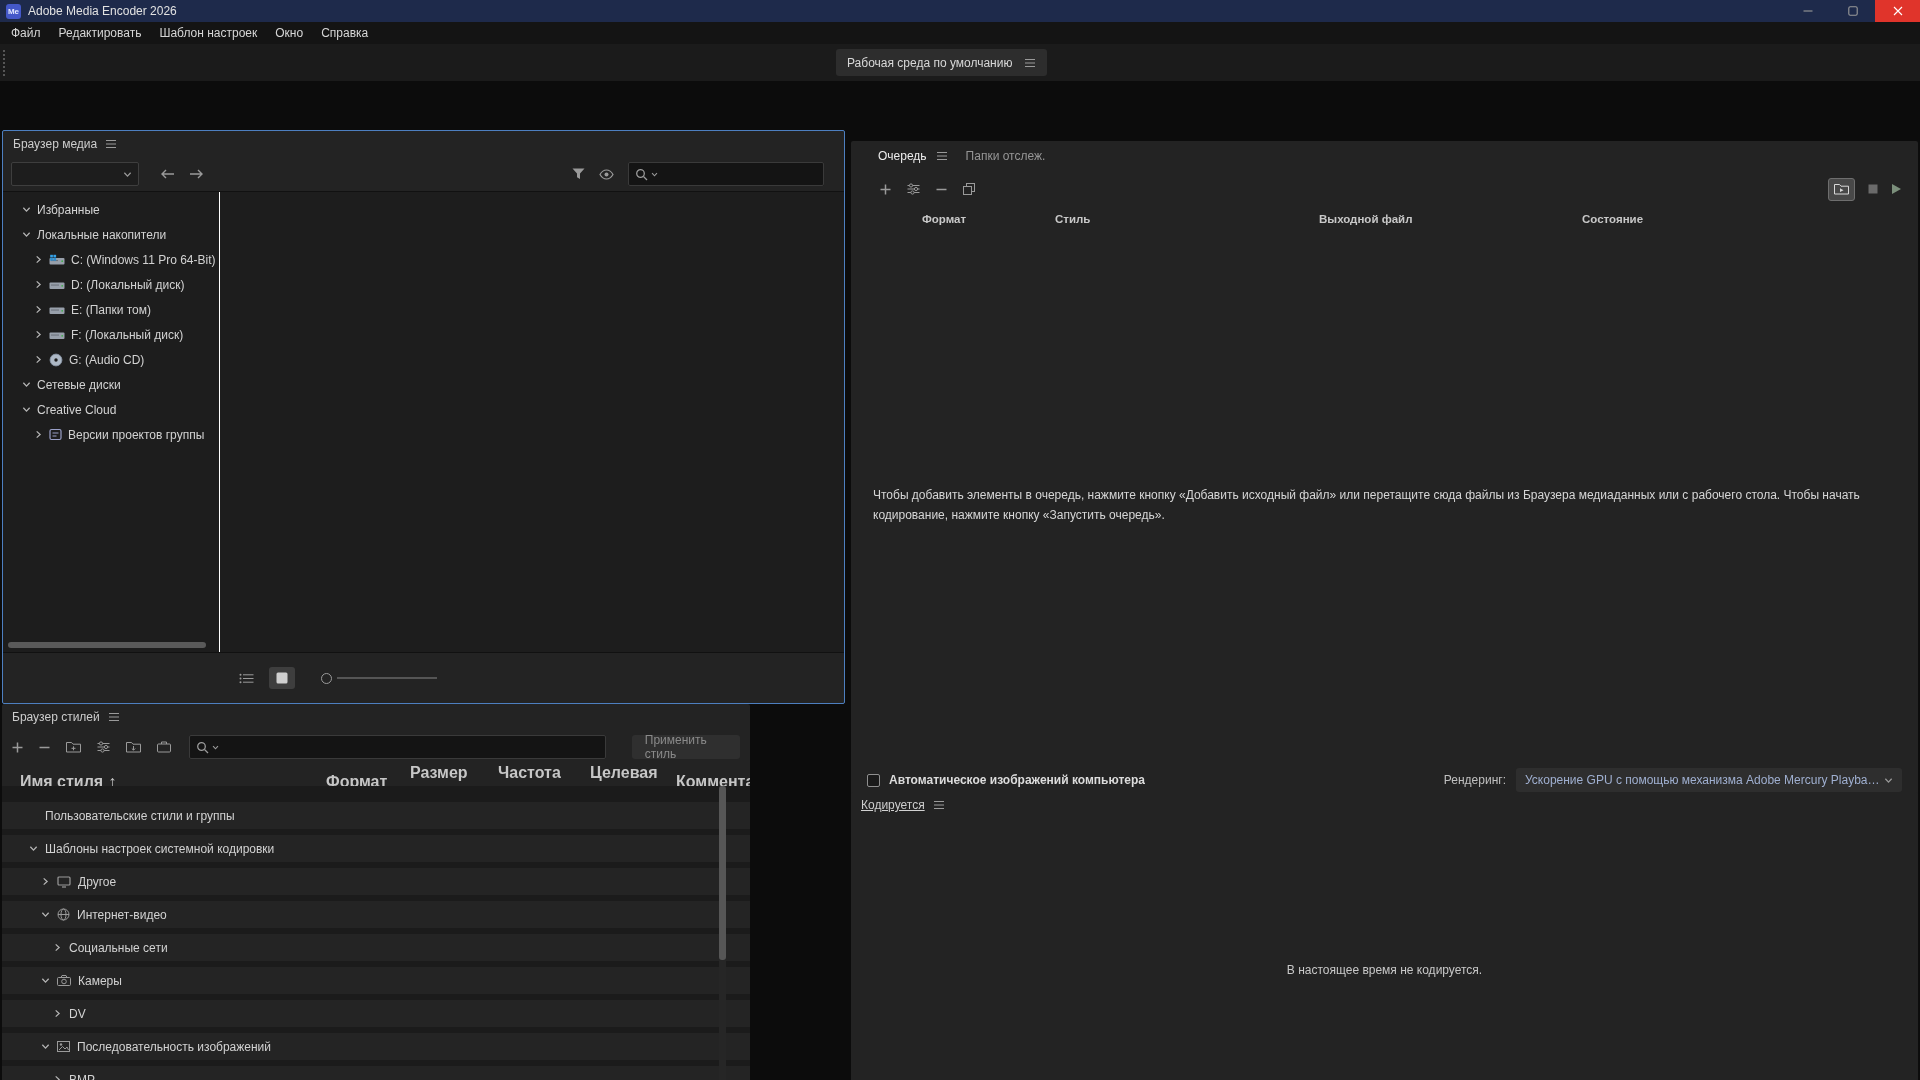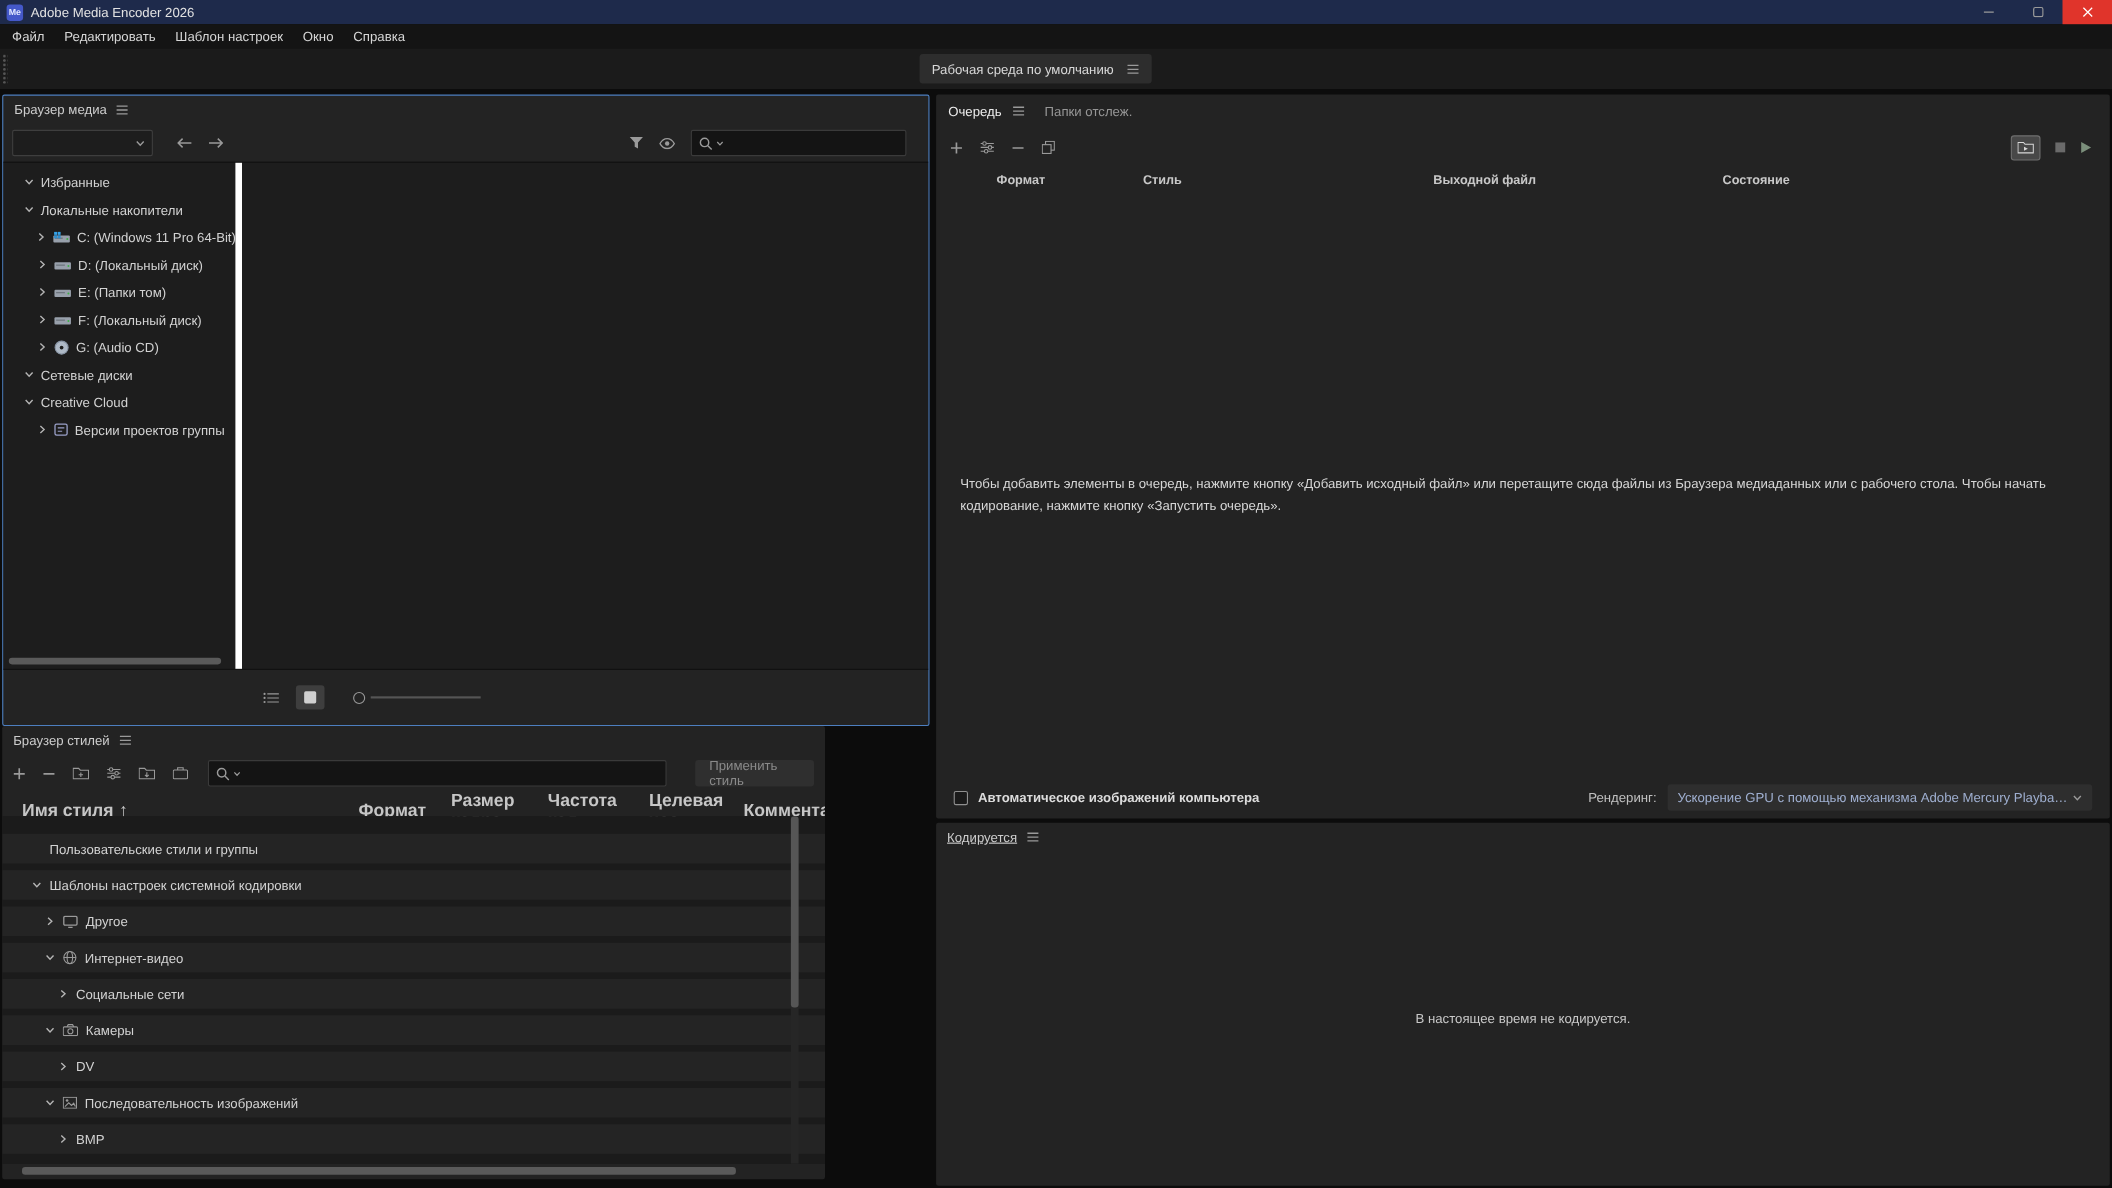--- a/index.html
+++ b/index.html
@@ -31,44 +31,44 @@
   
   .workspace-bar { height:37px; background:#1b1b1b; position:relative; }
   .ws-grip { position:absolute; left:2px; top:5px; width:5px; height:27px;
     background-image:radial-gradient(circle, #565656 1px, transparent 1.3px); background-size:4px 4px; }
   .ws-tab { position:absolute; left:836px; top:5px; height:27px; background:#2d2d2d; border-radius:3px;
     display:flex; align-items:center; padding:0 11px; color:#d8d8d8; gap:12px; }
   .icon { color:#9a9a9a; display:flex; align-items:center; }
 
   
   .panels { position:absolute; top:81px; left:0; width:1920px; height:999px; }
-  .panel { position:absolute; background:#232323; border-radius:2px; overflow:hidden; }
+  .panel { position:absolute; background:#232323; border-radius:2px; overflow:hidden;margin-top:44px; }
   #media-browser   { left:2px;   top:5px;   width:843px;  height:574px; border:1px solid #4d7fc0; }
   #preset-browser  { left:2px;   top:579px; width:748px;  height:412px; }
-  #queue-panel     { left:851px; top:5px;   width:1067px; height:658px; }
+  #queue-panel     { left:851px; top:16px;   width:1067px; height:658px;padding-left:16px; }
   #encoding-panel  { left:851px; top:667px; width:1067px; height:330px;text-decoration:underline; }
 
   .panel-header { height:26px; display:flex; align-items:center; padding:0 10px; gap:8px; color:#cdcdcd; }
   .panel-title { font-size:12px; }
 
   
   .mb-toolbar { height:34px; display:flex; align-items:center; padding:0 8px; }
   .combo { width:128px; height:24px; background:#1d1d1d; border:1px solid #3e3e3e; border-radius:2px;
     display:flex; align-items:center; padding:0 6px; color:#cccccc; }
   .combo .icon { margin-left:auto; }
   .nav-arrows { display:flex; gap:14px; margin-left:22px; color:#8a8a8a; }
   .mb-right { margin-left:auto; display:flex; align-items:center; gap:14px; margin-right:12px; }
   .searchbox { width:196px; height:24px; background:#141414; border:1px solid #3a3a3a; border-radius:2px;
     display:flex; align-items:center; padding:0 6px; gap:3px; }
   .searchbox input { background:transparent; border:none; outline:none; color:#dddddd; font-size:12px;
     width:100%; font-family:"Liberation Sans", sans-serif; }
 
   .mb-body { position:absolute; top:60px; left:0; right:0; bottom:50px; background:#1d1d1d;
     border-top:1px solid #111111; border-bottom:1px solid #111111; display:flex; }
-  .mb-tree { width:217px; border-right:6px solid #ffffff; position:relative; padding-top:5px; }
+  .mb-tree { width:217px; border-right:1px solid #ffffff; position:relative; padding-top:5px; }
   .mb-content { flex:1; }
   .tree-row { height:25px; display:flex; align-items:center; gap:6px; color:#d2d2d2; padding-left:18px; }
   .tree-row.lvl1 { padding-left:30px; }
   .chev { color:#b5b5b5; display:flex; width:10px; justify-content:center; }
   .tree-label { white-space:nowrap; }
   .mb-hscroll { position:absolute; bottom:3px; left:5px; right:7px; height:7px; }
   .mb-hscroll .thumb { height:6px; width:97%; background:#5a5a5a; border-radius:3px; }
 
   .mb-bottombar { position:absolute; bottom:0; left:0; right:0; height:50px; display:flex; align-items:center; padding-left:230px; gap:10px; }
   .view-btn { width:26px; height:22px; display:flex; align-items:center; justify-content:center; border-radius:3px; color:#9a9a9a; }

